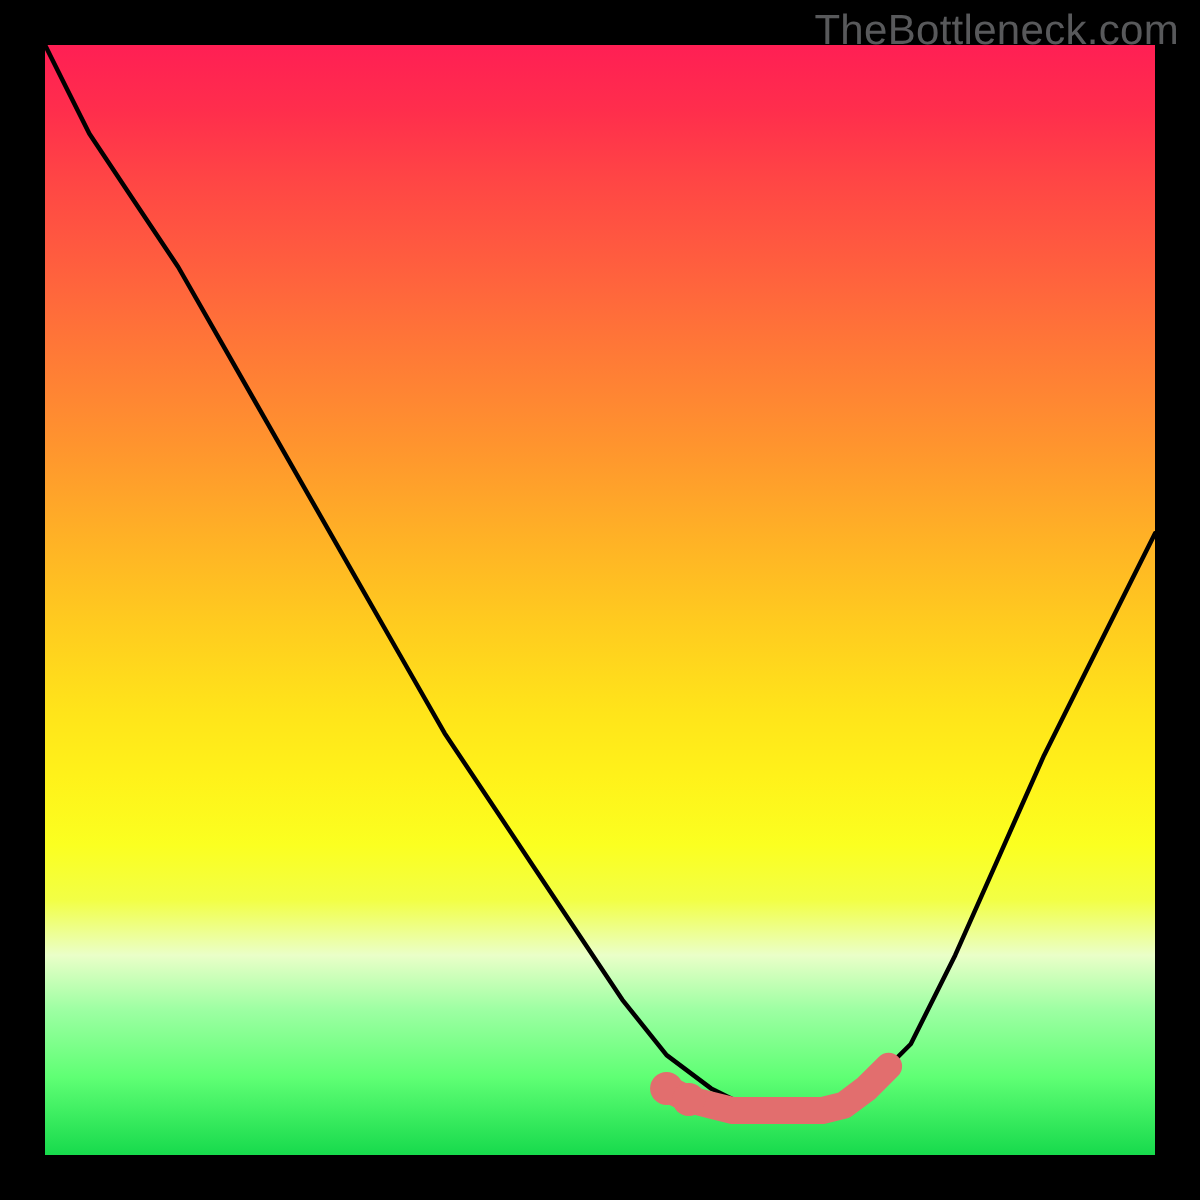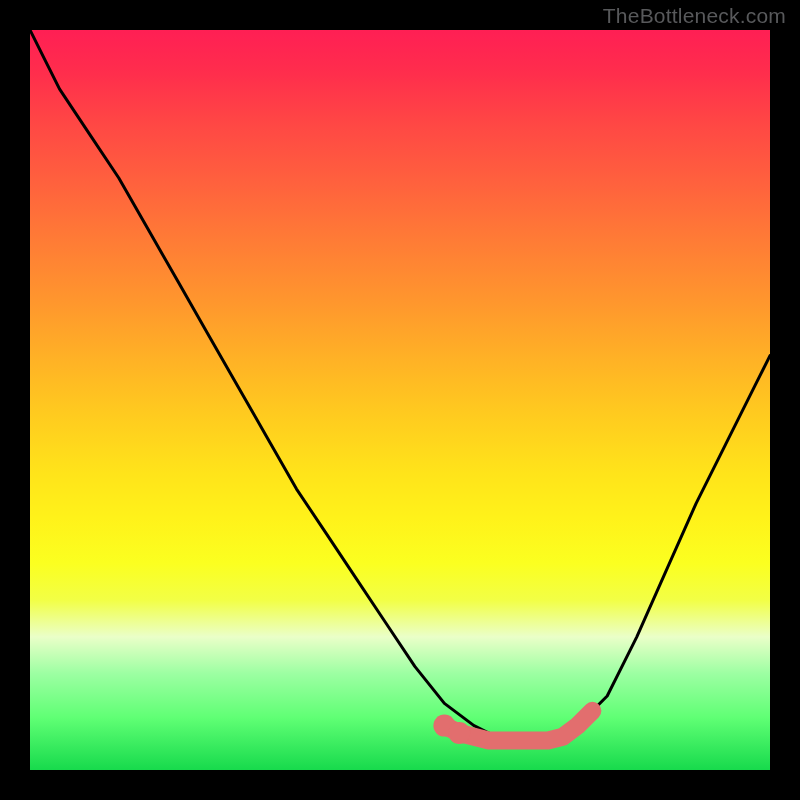--- a/index.html
+++ b/index.html
@@ -8,21 +8,21 @@
     position: relative;
     width: 800px;
     height: 800px;
     background: #000;
   }
   .watermark {
     position: absolute;
     top: 4px;
     right: 14px;
     font-family: Arial, Helvetica, sans-serif;
-    font-size: 21px;
+    font-size: 28px;
     font-weight: 500;
     color: #58595b;
     letter-spacing: 0.2px;
   }
   .plot {
     position: absolute;
     left: 30px;
     top: 30px;
     width: 740px;
     height: 740px;

